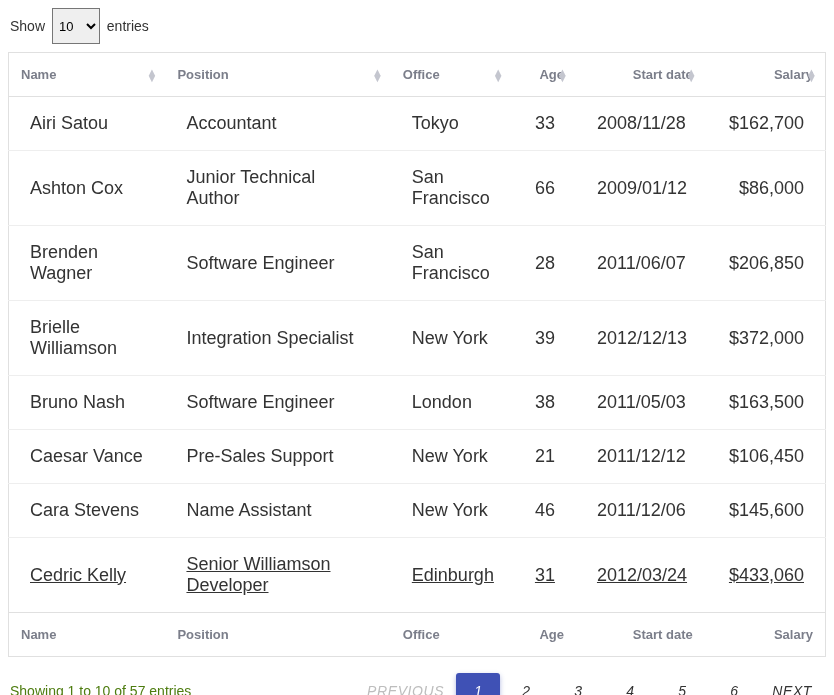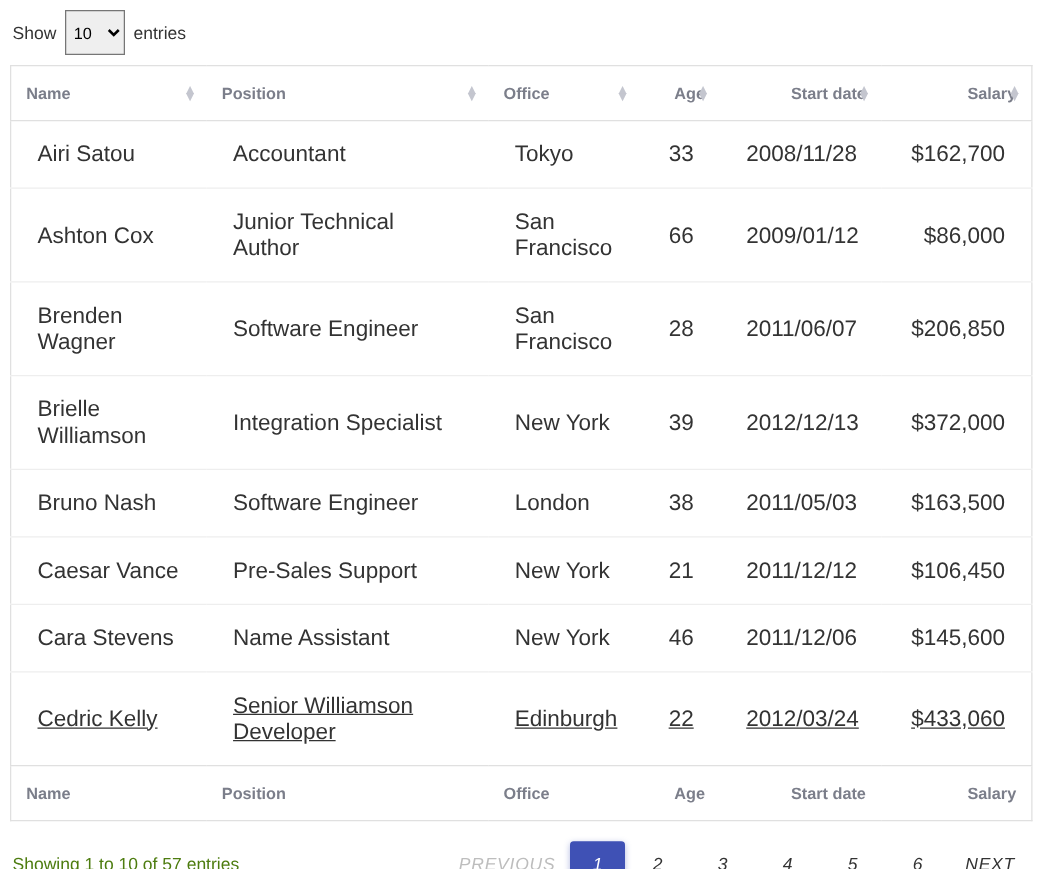--- a/index.html
+++ b/index.html
@@ -236,21 +236,21 @@
         <td>Name Assistant</td>
         <td>New York</td>
         <td class="num">46</td>
         <td class="num">2011/12/06</td>
         <td class="num">$145,600</td>
       </tr>
       <tr>
         <td>Cedric Kelly</td>
         <td>Senior Williamson Developer</td>
         <td>Edinburgh</td>
-        <td class="num">22</td>
+        <td class="num">31</td>
         <td class="num">2012/03/24</td>
         <td class="num">$433,060</td>
       </tr>
     </tbody>
   <tfoot>
     <tr id="footer-row">
         <th>Name</th>
         <th>Position</th>
         <th>Office</th>
         <th class="num">Age</th>

